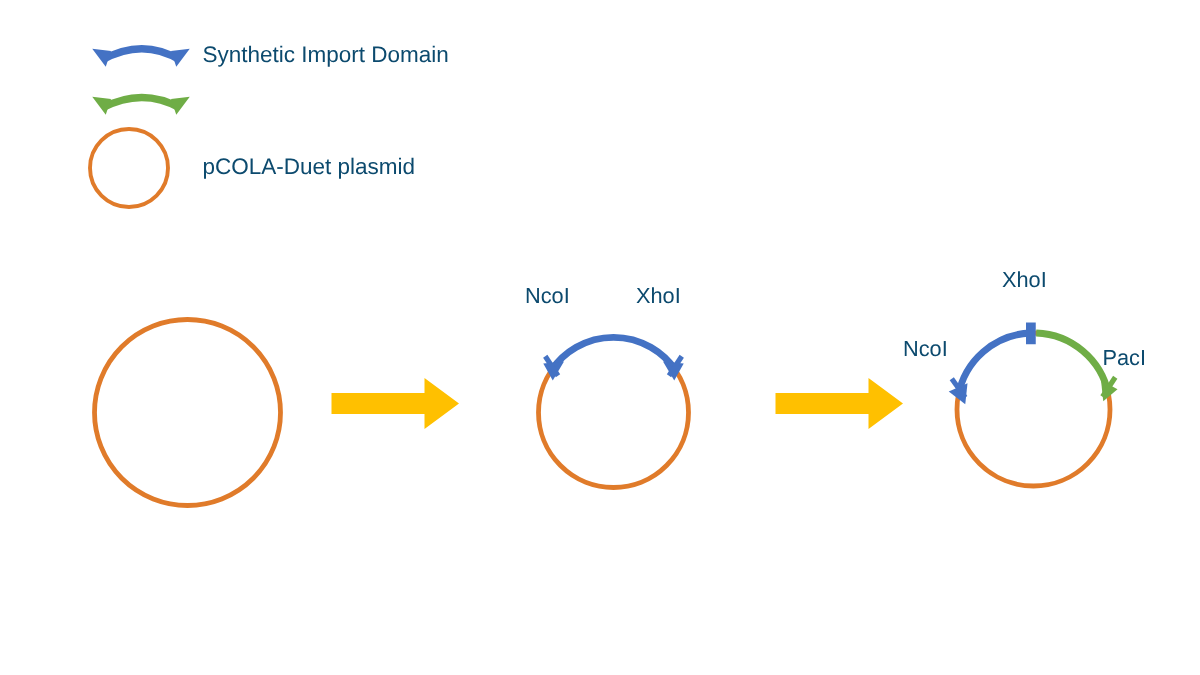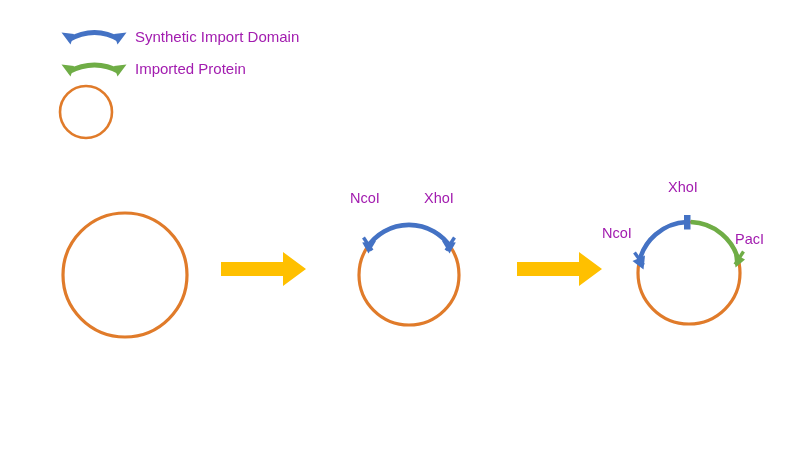--- a/index.html
+++ b/index.html
@@ -20,21 +20,21 @@
     overflow: hidden;
   }
   #scene {
     position: absolute;
     inset: 0;
     width: 800px;
     height: 450px;
   }
   .lbl {
     position: absolute;
-    color: #a21caf;
+    color: #0c4a6e;
     font-family: "Liberation Sans", sans-serif;
     white-space: nowrap;
     line-height: 1;
     user-select: none;
   }
   .legend-text {
     font-size: 15px;
   }
   .site-label {
     font-size: 14.5px;
@@ -102,22 +102,22 @@
         <path d="M 745.0 259.5 L 734.0 253.5 L 735.5 267.5 Z" fill="#6FAD46"></path>
       </g>
 
       <line x1="634.5" y1="252.5" x2="643.5" y2="265.0" stroke="#4472C4" stroke-width="3.4"></line>
       <line x1="743.5" y1="251.5" x2="735.0" y2="264.5" stroke="#6FAD46" stroke-width="3.4"></line>
     </g>
   </svg>
 
   <div class="lbl legend-text" style="left:135px; top:29px;">Synthetic Import Domain</div>
 
-  <div class="lbl legend-text" style="left:135px; top:61px;">Imported Protein</div>
 
+  <div class="lbl legend-text" style="left:135px; top:104px;">pCOLA-Duet plasmid</div>
 
   <div class="lbl site-label" style="left:350px; top:191px;">NcoI</div>
 
   <div class="lbl site-label" style="left:424px; top:191px;">XhoI</div>
 
   <div class="lbl site-label" style="left:668px; top:180px;">XhoI</div>
 
   <div class="lbl site-label" style="left:602px; top:226px;">NcoI</div>
 
   <div class="lbl site-label" style="left:735px; top:232px;">PacI</div>

